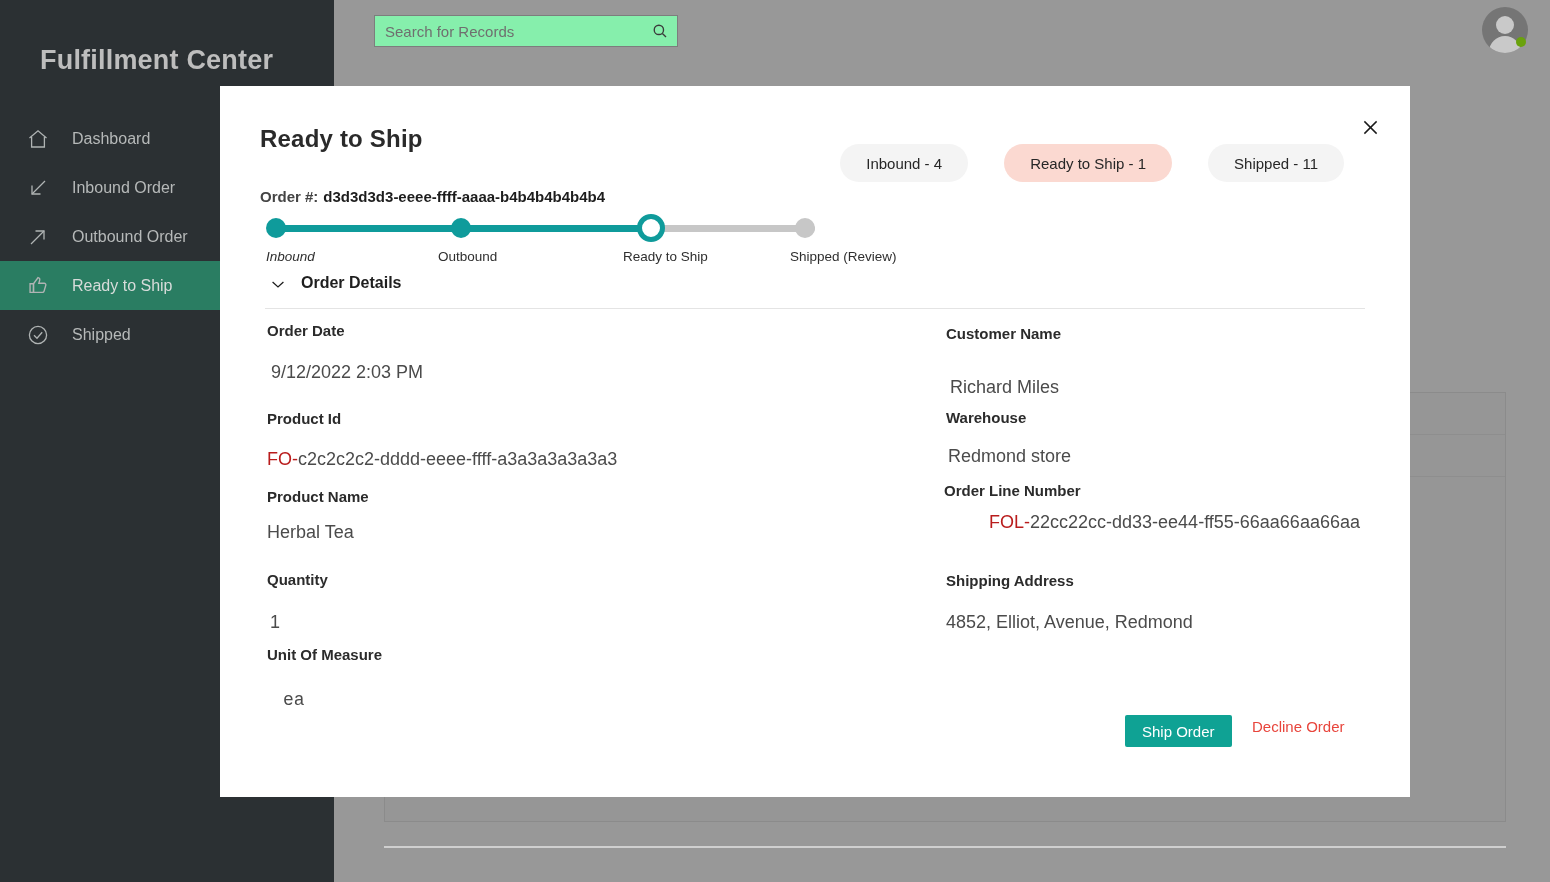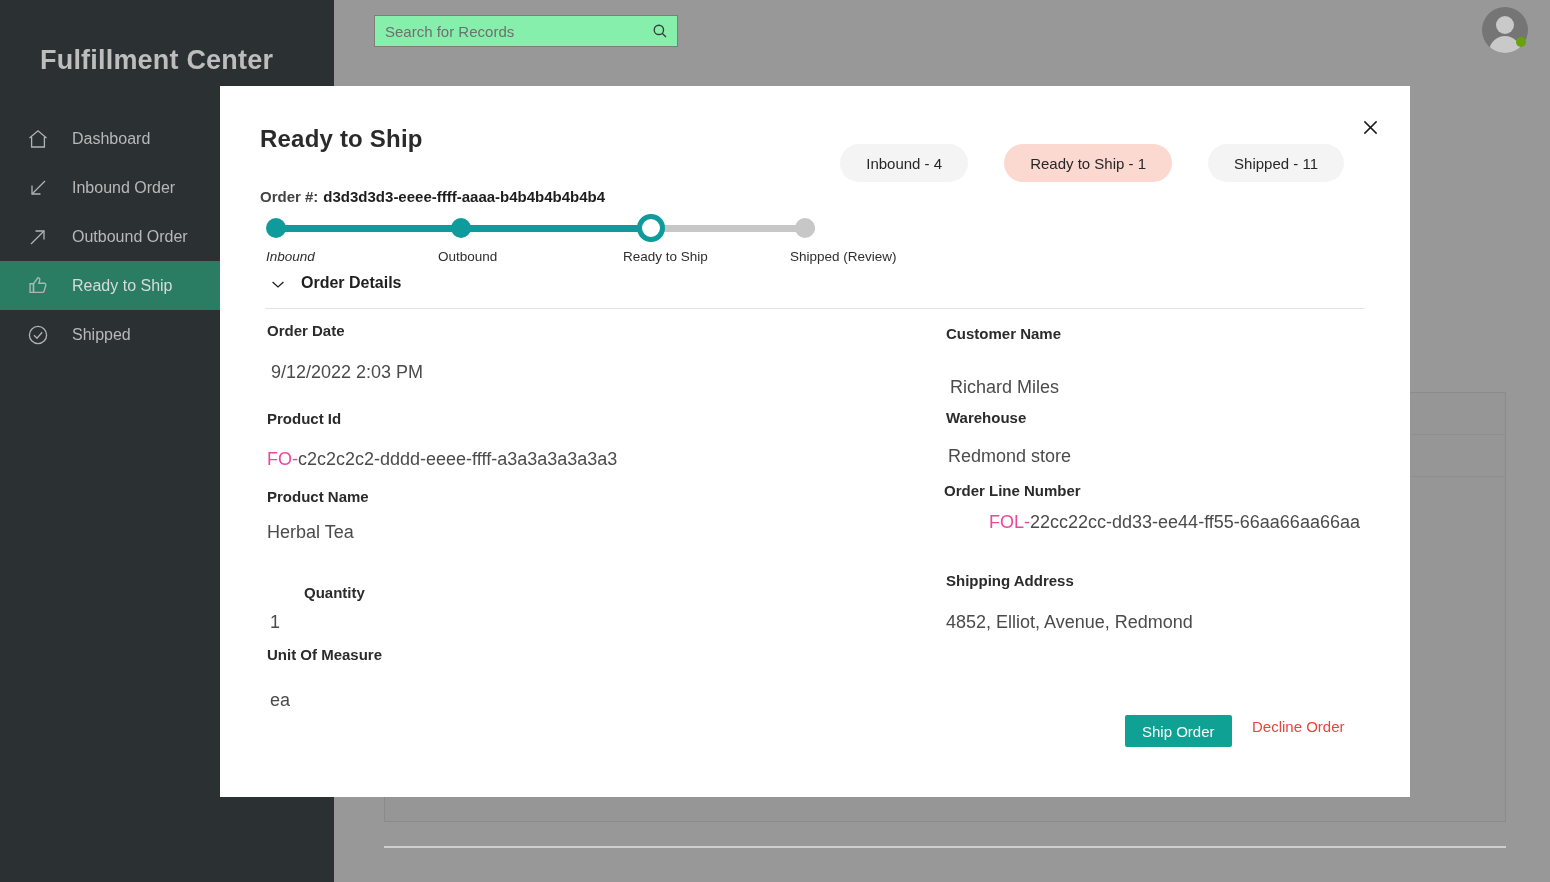--- a/index.html
+++ b/index.html
@@ -222,21 +222,21 @@
   .col { position: absolute; top: 232px; }
   .col-left { left: 45px; width: 620px; }
   .col-right { left: 724px; width: 440px; }
 
   .fld-label {
     font-size: 15px; font-weight: bold; color: #2b2b2b;
   }
   .fld-value {
     font-size: 18px; color: #4b4b4b;
   }
-  .fld-value .pfx { color: #ec4899; }
+  .fld-value .pfx { color: #b91c1c; }
 
   .fl { position: absolute; }
 
   
   .ship-btn {
     position: absolute; left: 905px; top: 629px;
     height: 32px; padding: 0 17px;
     background: #0fa294;
     color: #ffffff;
     border: none;
@@ -399,25 +399,25 @@
         <div class="fl fld-value" style="left:6px; top:44px;">9/12/2022 2:03 PM</div>
 
         <div class="fl fld-label" style="left:2px; top:92px;">Product Id</div>
         <div class="fl fld-value" style="left:2px; top:131px;">
           <span class="pfx">FO-</span><span>c2c2c2c2-dddd-eeee-ffff-a3a3a3a3a3a3</span>
         </div>
 
         <div class="fl fld-label" style="left:2px; top:170px;">Product Name</div>
         <div class="fl fld-value" style="left:2px; top:204px;">Herbal Tea</div>
 
-        <div class="fl fld-label" style="left:2px; top:266px;margin-left:37px;">Quantity</div>
+        <div class="fl fld-label" style="left:2px; top:253px;">Quantity</div>
         <div class="fl fld-value" style="left:5px; top:294px;">1</div>
 
         <div class="fl fld-label" style="left:2px; top:328px;">Unit Of Measure</div>
-        <div class="fl fld-value" style="left:5px; top:372px;">ea</div>
+        <div class="fl fld-value" style="left:18px; top:372px;font-family:Liberation Mono, monospace;">ea</div>
       </div>
 
       <div class="col col-right">
         <div class="fl fld-label" style="left:2px; top:7px;">Customer Name</div>
         <div class="fl fld-value" style="left:6px; top:43px;margin-top:16px;">Richard Miles</div>
 
         <div class="fl fld-label" style="left:2px; top:91px;">Warehouse</div>
         <div class="fl fld-value" style="left:4px; top:128px;">Redmond store</div>
 
         <div class="fl fld-label" style="left:0px; top:164px;">Order Line Number</div>

